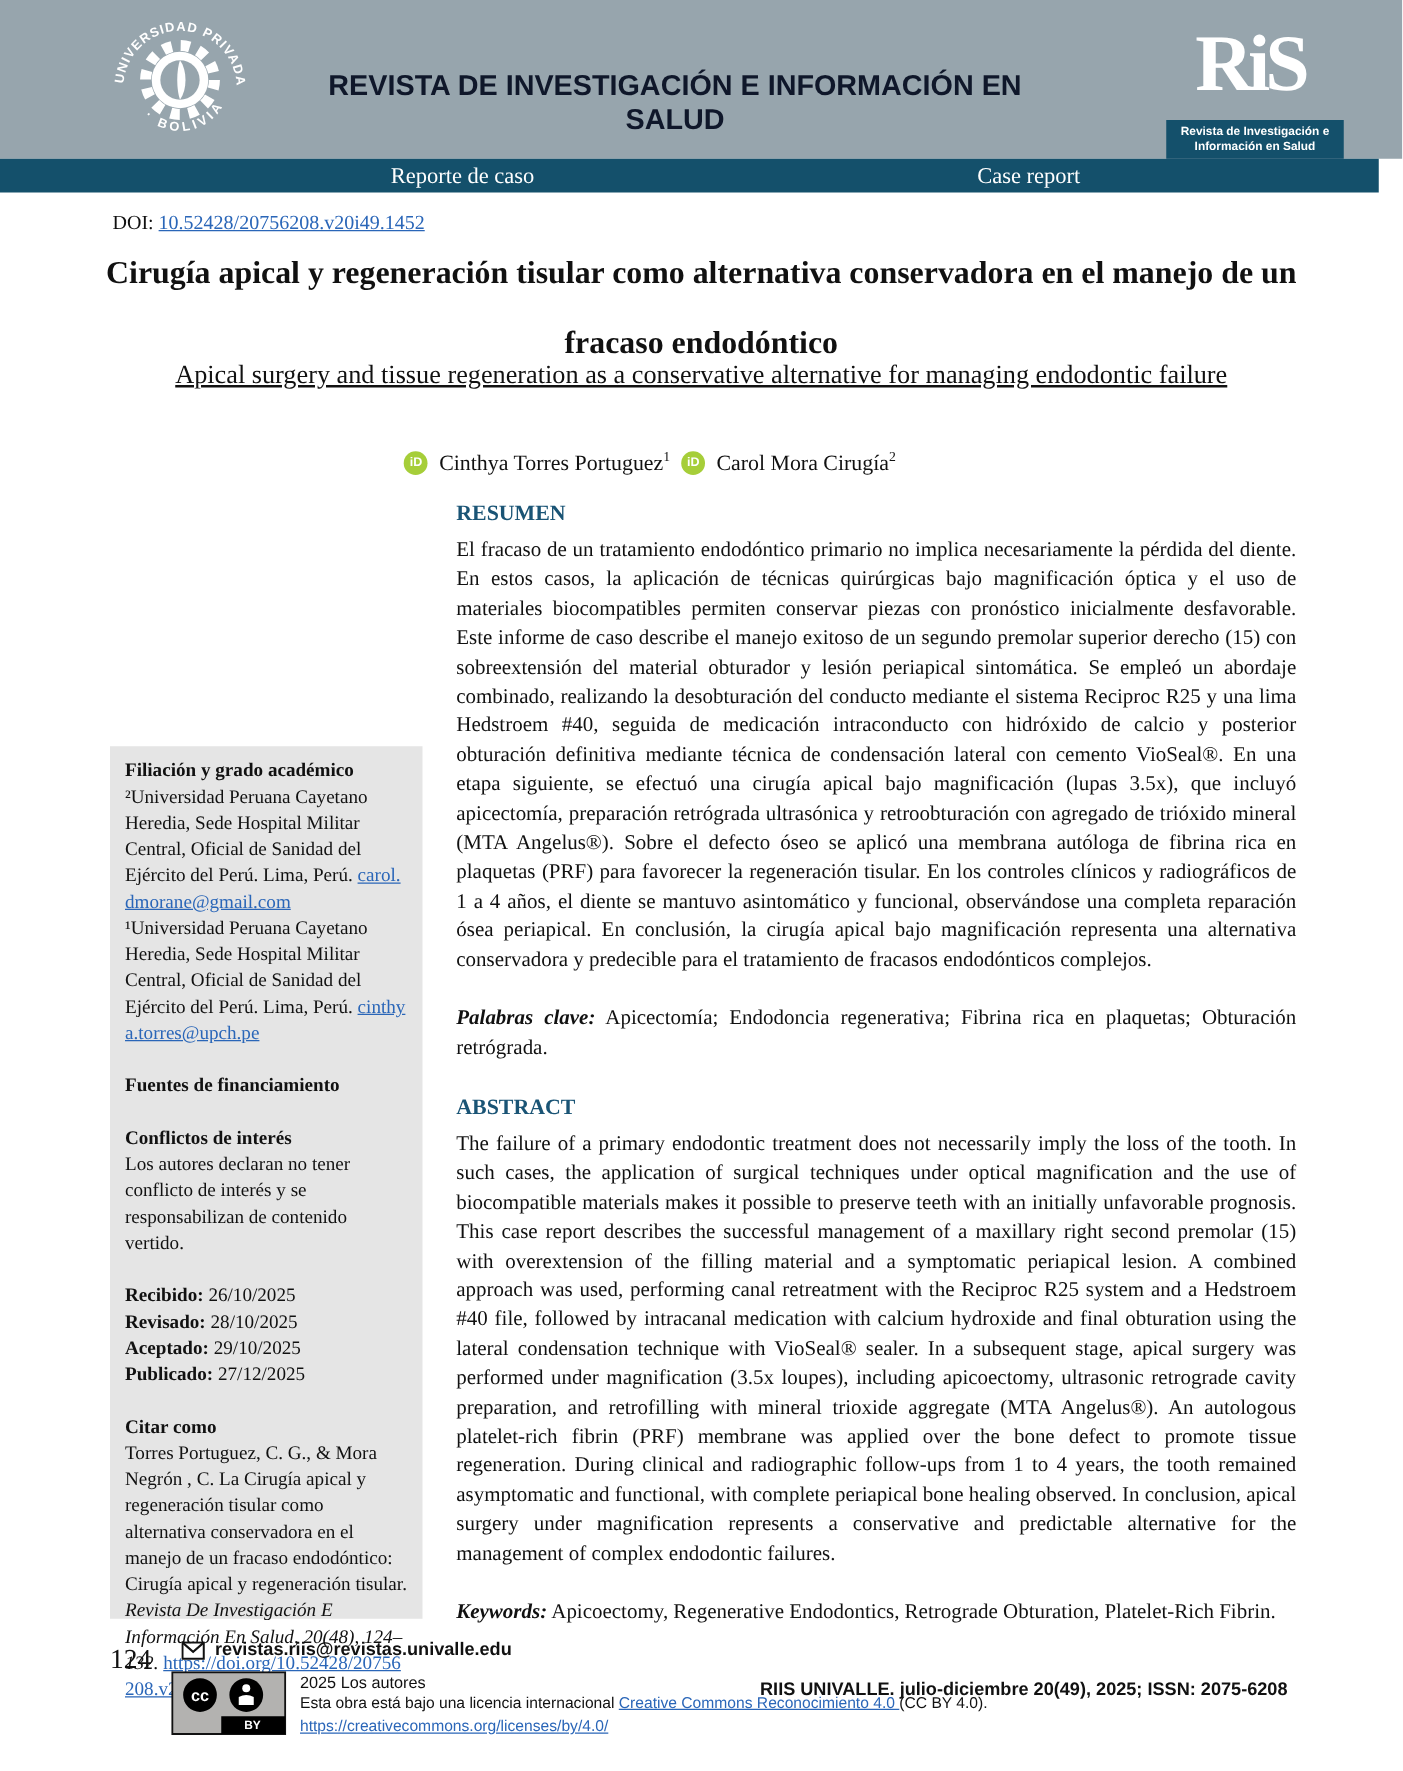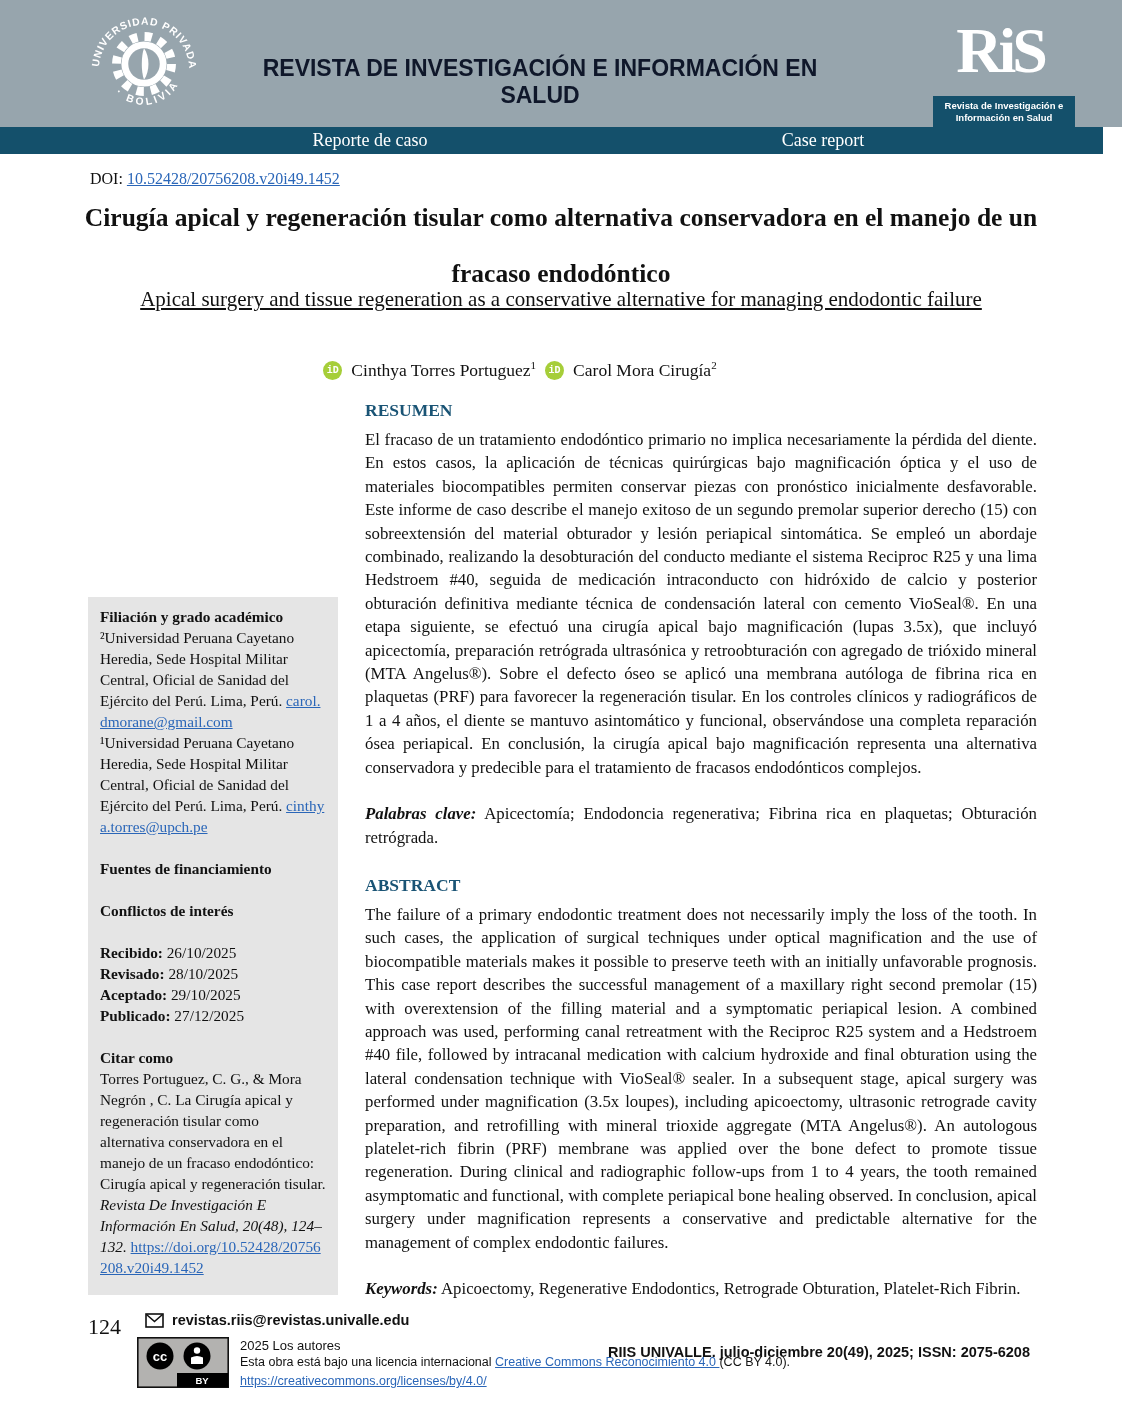--- a/index.html
+++ b/index.html
@@ -24,21 +24,21 @@
   .type-es{left:270px;} .type-en{left:723px;}
   
   .doi-line{position:absolute;top:170px;left:90px;font-size:16px;}
   .title-es{position:absolute;top:190px;left:80px;width:962px;text-align:center;
         font-weight:bold;font-size:25.5px;line-height:56px;}
   .title-en{position:absolute;top:283px;left:140px;width:842px;text-align:center;
         font-size:21px;line-height:33px;text-decoration:underline;}
   .authors{position:absolute;top:360px;left:80px;width:880px;display:flex;
         justify-content:center;align-items:center;gap:9px;font-size:17.5px;}
   .orcid{display:inline-flex;width:19px;height:19px;border-radius:50%;background:#a6ce39;
-        color:#fff;font-family:Liberation Mono, monospace;font-weight:bold;font-size:10px;
+        color:#fff;font-family:Liberation Sans, sans-serif;font-weight:bold;font-size:10px;
         align-items:center;justify-content:center;}
   sup{font-size:11px;vertical-align:super;line-height:0;}
   
   .sidebar{position:absolute;left:88px;top:597px;width:226px;height:680px;background:#e5e5e5;
         padding:9px 12px;font-size:15.3px;line-height:21px;}
   .sidebar p{margin:0 0 0 0;}
   .sb-gap{margin-top:21px !important;}
   .sb-head{font-weight:bold;}
   .date-row .lbl{font-weight:bold;}
   .cite-src{font-style:italic;}
@@ -124,20 +124,21 @@
   <div class="sidebar">
     <p class="sb-head">Filiación y grado académico</p>
     <p><span>²Universidad Peruana Cayetano Heredia, Sede Hospital Militar Central, Oficial de Sanidad del Ejército del Perú. Lima, Perú.</span>
        <a href="#">carol.dmorane@gmail.com</a></p>
     <p><span>¹Universidad Peruana Cayetano Heredia, Sede Hospital Militar Central, Oficial de Sanidad del Ejército del Perú. Lima, Perú.</span>
        <a href="#">cinthya.torres@upch.pe</a></p>
 
     <p class="sb-head sb-gap">Fuentes de financiamiento</p>
 
     <p class="sb-head sb-gap">Conflictos de interés</p>
+    <p>Los autores declaran no tener conflicto de interés y se responsabilizan de contenido vertido.</p>
 
     <p class="date-row sb-gap"><span class="lbl">Recibido:</span><span> 26/10/2025</span></p>
     <p class="date-row"><span class="lbl">Revisado:</span><span> 28/10/2025</span></p>
     <p class="date-row"><span class="lbl">Aceptado:</span><span> 29/10/2025</span></p>
     <p class="date-row"><span class="lbl">Publicado:</span><span> 27/12/2025</span></p>
 
     <p class="sb-head sb-gap">Citar como</p>
     <p><span>Torres Portuguez, C. G., &amp; Mora Negrón , C. La Cirugía apical y regeneración tisular como alternativa conservadora en el manejo de un fracaso endodóntico: Cirugía apical y regeneración tisular. </span><span class="cite-src">Revista De Investigación E Información En Salud, 20(48), 124–132. </span><a href="#">https://doi.org/10.52428/20756208.v20i49.1452</a></p>
 
   </div>

